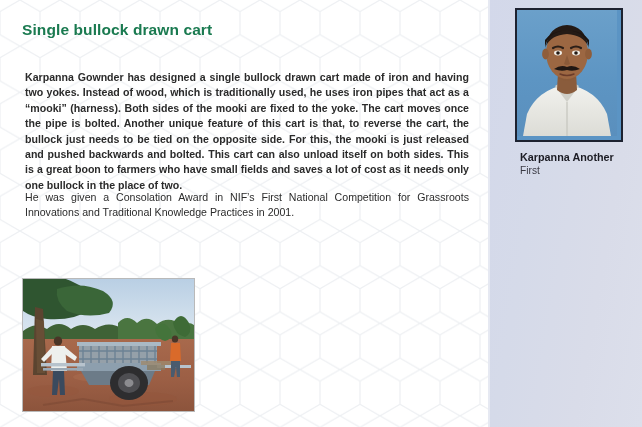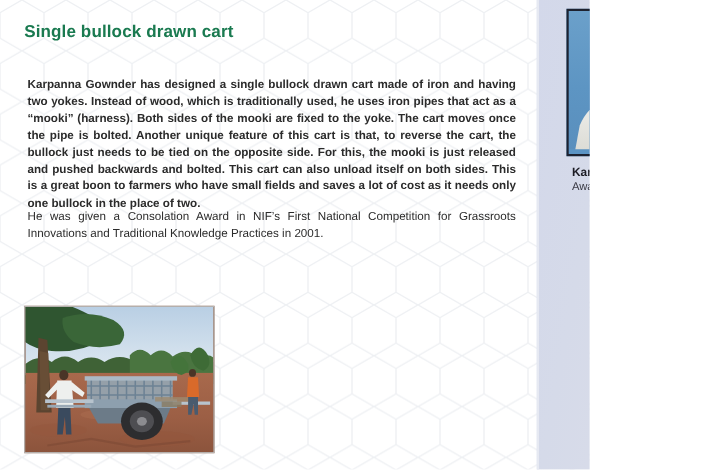--- a/index.html
+++ b/index.html
@@ -9,21 +9,21 @@
   body {
     width: 642px;
     height: 427px;
     overflow: hidden;
     background: #ffffff;
     font-family: "Liberation Sans", sans-serif;
   }
 
   #page {
     position: relative;
-    width: 536px;
+    width: 642px;
     height: 427px;
     background: #ffffff;
     overflow: hidden;
   }
 
   
   #hex-watermark {
     position: absolute;
     left: 0; top: 0;
     width: 642px;
@@ -279,18 +279,18 @@
 
         <path d="M37 59 Q44 54 50 57 Q56 54 63 59 Q56 62 50 60 Q44 62 37 59 Z" fill="#201713"></path>
 
         <path d="M43 64 Q50 67 57 64" stroke="#6b3c2a" stroke-width="1.4" fill="none" stroke-linecap="round"></path>
 
         <path d="M42 68 Q50 72 58 68" stroke="#8a5a39" stroke-width="1.2" fill="none" opacity="0.7"></path>
       </svg>
     </div>
 
     <div id="portrait-caption">
-      <div id="caption-name">Karpanna Gownder</div>
-      <div id="caption-location">Award</div>
+      <div id="caption-name">Karpanna Another</div>
+      <div id="caption-location">First</div>
     </div>
   </div>
 
 </div>
 
 </body></html>

